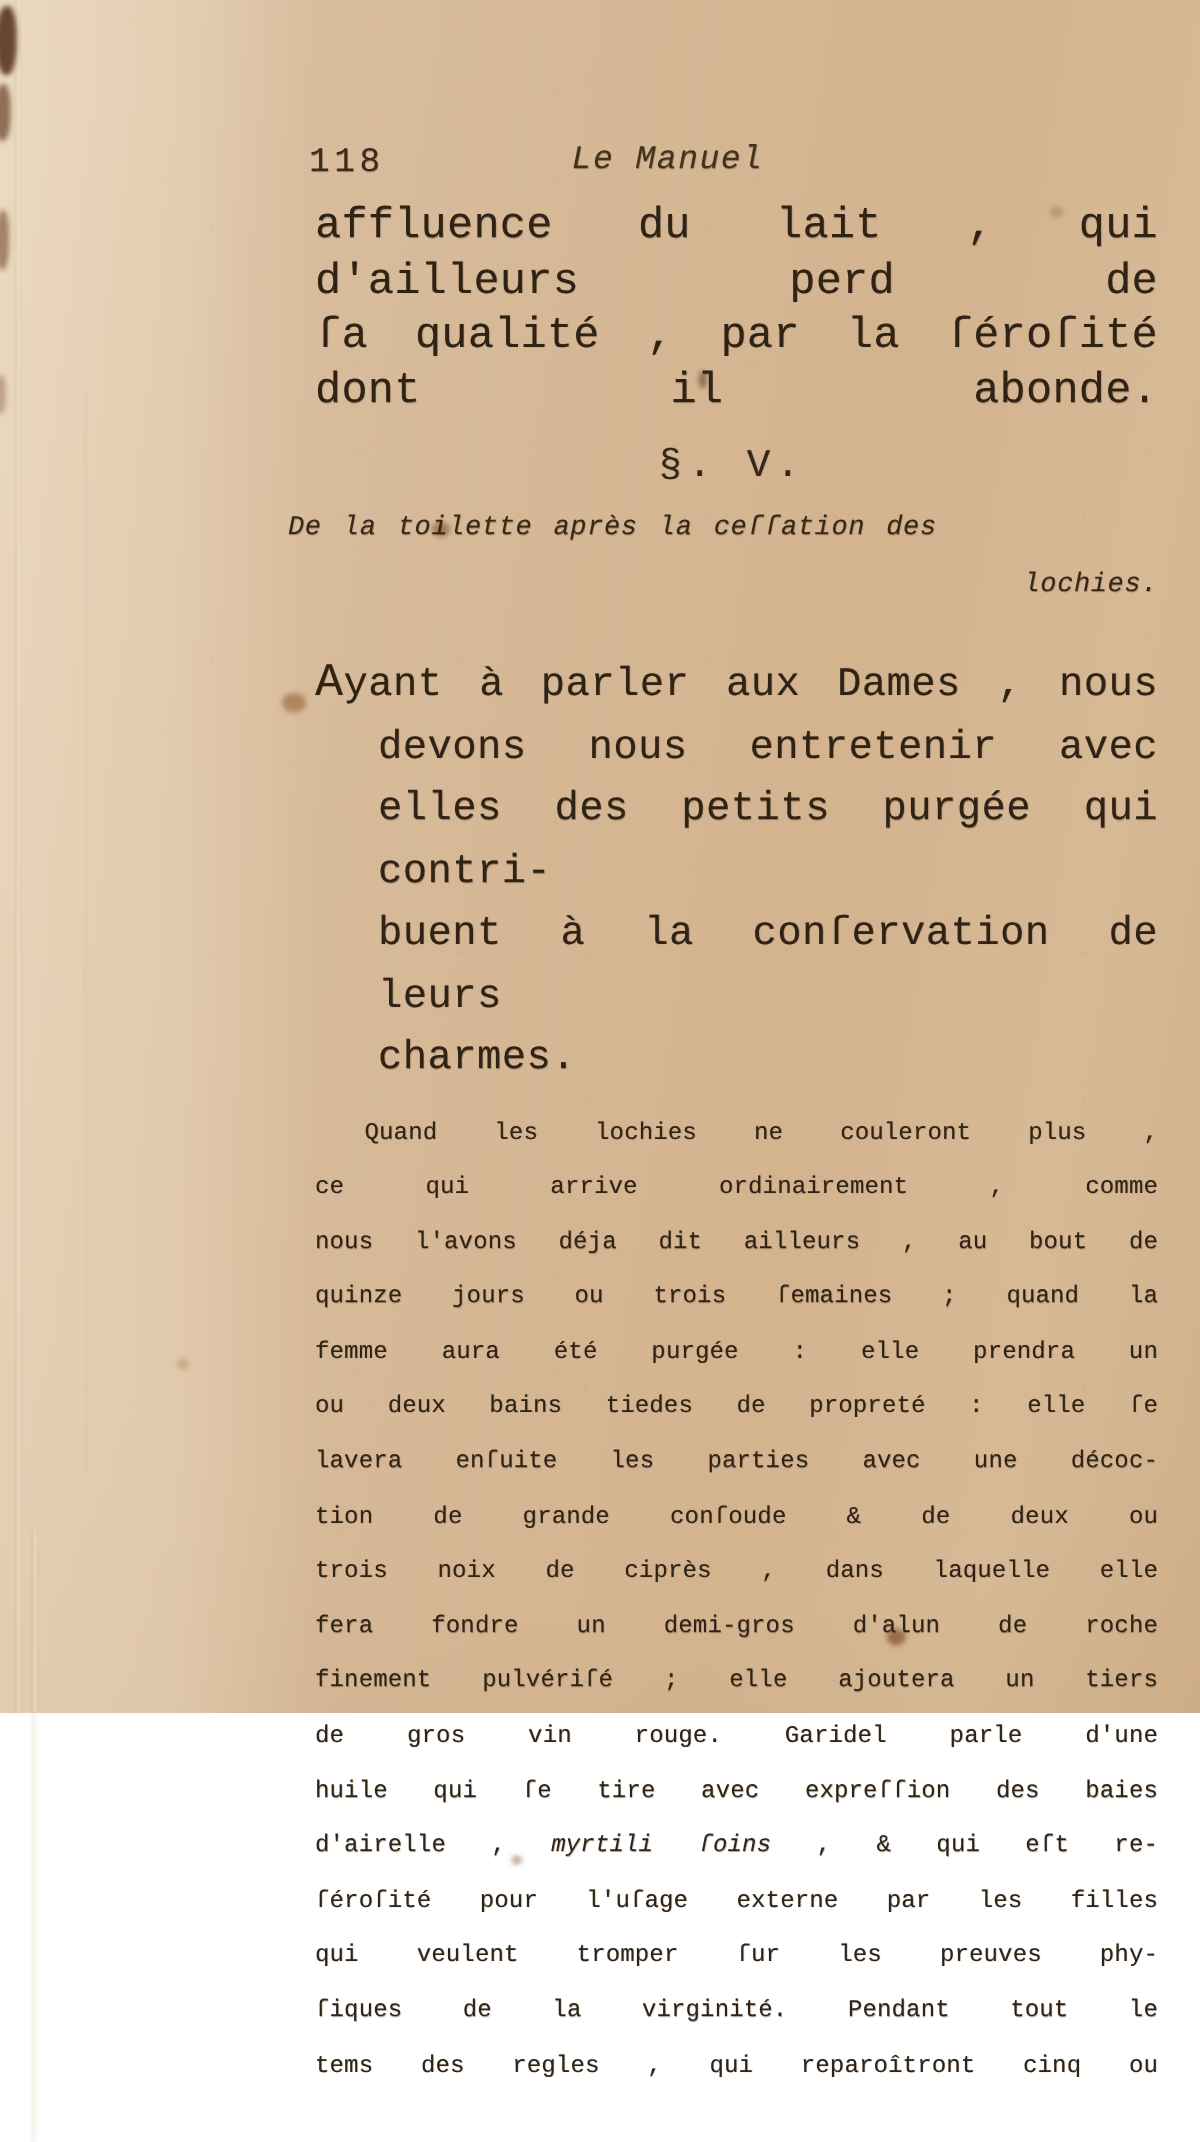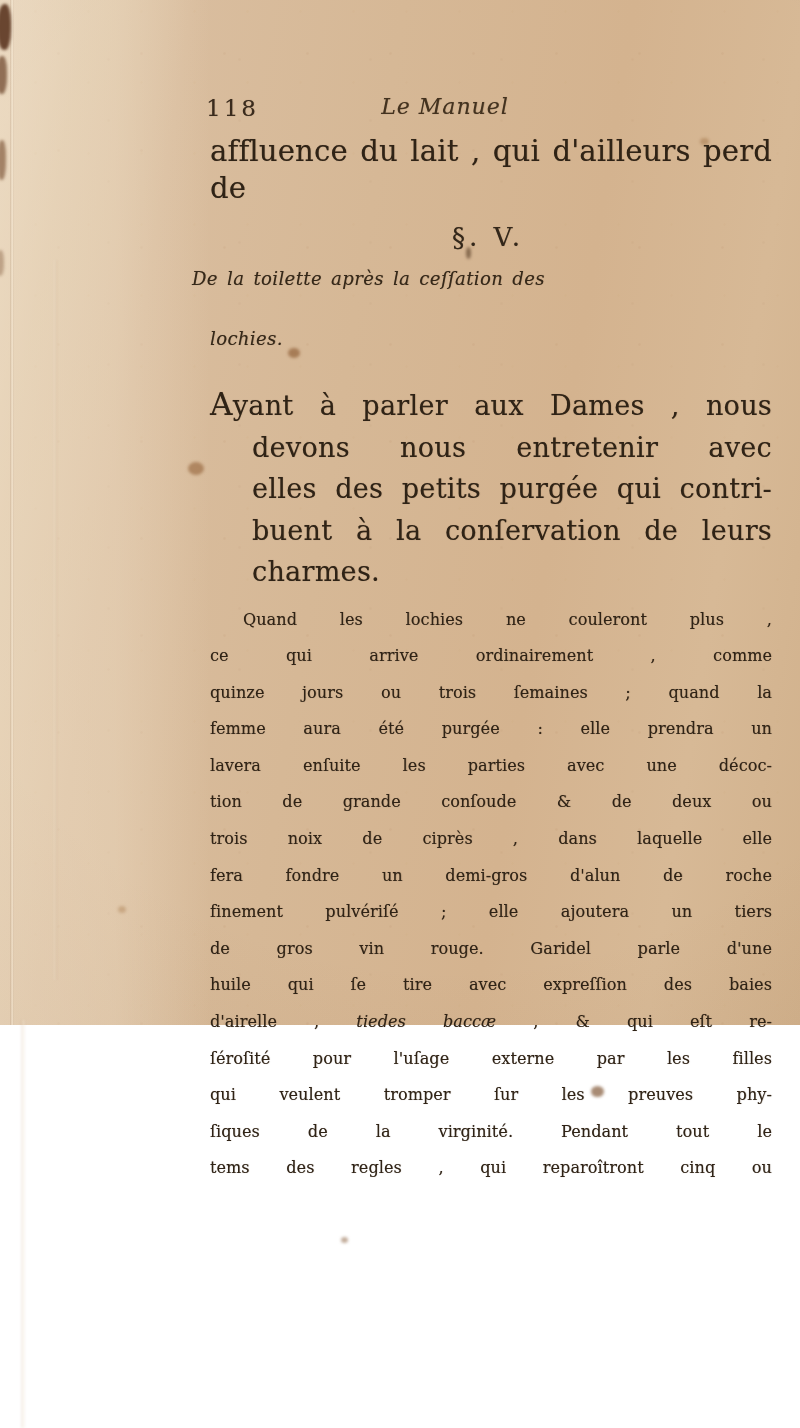--- a/index.html
+++ b/index.html
@@ -1,29 +1,30 @@
 <!DOCTYPE html>
 <html><head>
 <meta charset="utf-8">
 <style>
   html,body{margin:0;padding:0;}
   body{
     width:800px;height:1428px;overflow:hidden;
     font-family:"DejaVu Serif", serif;
   }
   .page{
-    position:relative;width:800px;height:1025px;
+    position:relative;width:800px;height:1142px;
     background-image:
       radial-gradient(circle, rgba(146,96,54,.07) .6px, transparent 1.8px),
       radial-gradient(circle, rgba(146,96,54,.055) .6px, transparent 1.8px),
       radial-gradient(circle, rgba(210,170,120,.10) .6px, transparent 2px),
       radial-gradient(125% 95% at 56% 42%, rgba(0,0,0,0) 55%, rgba(125,82,44,.12) 100%),
       linear-gradient(99deg,#e7d4bc 0%, #dec7a9 9%, #d9bd9e 20%, #d6b896 42%, #d4b38f 66%, #d7b996 84%, #d1b18c 100%);
     background-size:83px 97px, 131px 61px, 53px 71px, 100% 100%, 100% 100%;
     background-position:17px 5px, 43px 29px, 9px 47px, 0 0, 0 0;
+    font-family:Liberation Mono, monospace;
   }
   
   .margin-light{
     position:absolute;left:0;top:0;width:210px;height:100%;
     background:linear-gradient(90deg, rgba(240,224,200,.50) 0%, rgba(240,224,200,.38) 55%, rgba(240,224,200,0) 100%);
     pointer-events:none;
   }
   
   .crease{position:absolute;pointer-events:none;}
   .crease.c1{left:10px;top:0;width:4px;height:100%;
@@ -65,21 +66,21 @@
   .runtitle{display:block;text-align:center;transform:translateX(-46px);
     font-style:italic;font-size:22px;line-height:30px;letter-spacing:1px;color:#43321f;}
 
   .intro{font-size:29px;line-height:36.5px;letter-spacing:.2px;}
 
   .secmark{margin-top:15px;font-size:26px;line-height:32px;text-align:center;
     transform:translateX(-3px);letter-spacing:4px;color:#33271a;}
 
   .sectitle{margin-top:7px;font-style:italic;font-size:18px;line-height:38px;color:#352819;letter-spacing:.4px;}
   .st1{text-align:left;margin-left:-18px;word-spacing:3px;}
-  .st2{text-align:left;margin-top:22px;}
+  .st2{text-align:right;}
 
   .para1{margin-top:26px;font-size:27px;line-height:41.5px;padding-left:42px;letter-spacing:.3px;}
   .para1 .first{margin-left:-42px;}
   .para1 .first::first-letter{font-size:115%;}
 
   .para2{margin-top:9px;font-size:16px;line-height:36.6px;letter-spacing:.1px;}
   .para2 .ind{text-indent:33px;}
   .it{font-style:italic;}
 </style>
 </head>
@@ -105,50 +106,53 @@
 
   <div class="text-col">
 
     <div class="header">
       <span class="pagenum">118</span>
       <span class="runtitle">Le Manuel</span>
     </div>
 
     <div class="intro">
       <div class="line j">affluence du lait , qui d'ailleurs perd de</div>
+      <div class="line j">ſa qualité , par la ſéroſité dont il abonde.</div>
     </div>
 
     <div class="secmark">§. V.</div>
 
     <div class="sectitle">
       <div class="st1">De la toilette après la ceſſation des</div>
       <div class="st2">lochies.</div>
     </div>
 
     <div class="para1">
       <div class="line j first">Ayant à parler aux Dames , nous</div>
       <div class="line j">devons nous entretenir avec</div>
       <div class="line j">elles des petits purgée qui contri-</div>
       <div class="line j">buent à la conſervation de leurs</div>
       <div class="line">charmes.</div>
     </div>
 
     <div class="para2">
       <div class="line j ind">Quand les lochies ne couleront plus ,</div>
       <div class="line j">ce qui arrive ordinairement , comme</div>
+      <div class="line j">nous l'avons déja dit ailleurs , au bout de</div>
       <div class="line j">quinze jours ou trois ſemaines ; quand la</div>
       <div class="line j">femme aura été purgée : elle prendra un</div>
+      <div class="line j">ou deux bains tiedes de propreté : elle ſe</div>
       <div class="line j">lavera enſuite les parties avec une décoc-</div>
       <div class="line j">tion de grande conſoude &amp; de deux ou</div>
       <div class="line j">trois noix de ciprès , dans laquelle elle</div>
       <div class="line j">fera fondre un demi-gros d'alun de roche</div>
       <div class="line j">finement pulvériſé ; elle ajoutera un tiers</div>
       <div class="line j">de gros vin rouge. Garidel parle d'une</div>
       <div class="line j">huile qui ſe tire avec expreſſion des baies</div>
-      <div class="line j"><span>d'airelle , </span><span class="it">tiedes baccæ</span><span> , &amp; qui eſt re-</span></div>
+      <div class="line j"><span>d'airelle , </span><span class="it">myrtili ſoins</span><span> , &amp; qui eſt re-</span></div>
       <div class="line j">ſéroſité pour l'uſage externe par les filles</div>
       <div class="line j">qui veulent tromper ſur les preuves phy-</div>
       <div class="line j">ſiques de la virginité. Pendant tout le</div>
       <div class="line j">tems des regles , qui reparoîtront cinq ou</div>
     </div>
 
   </div>
 </div>
 
 </body></html>

